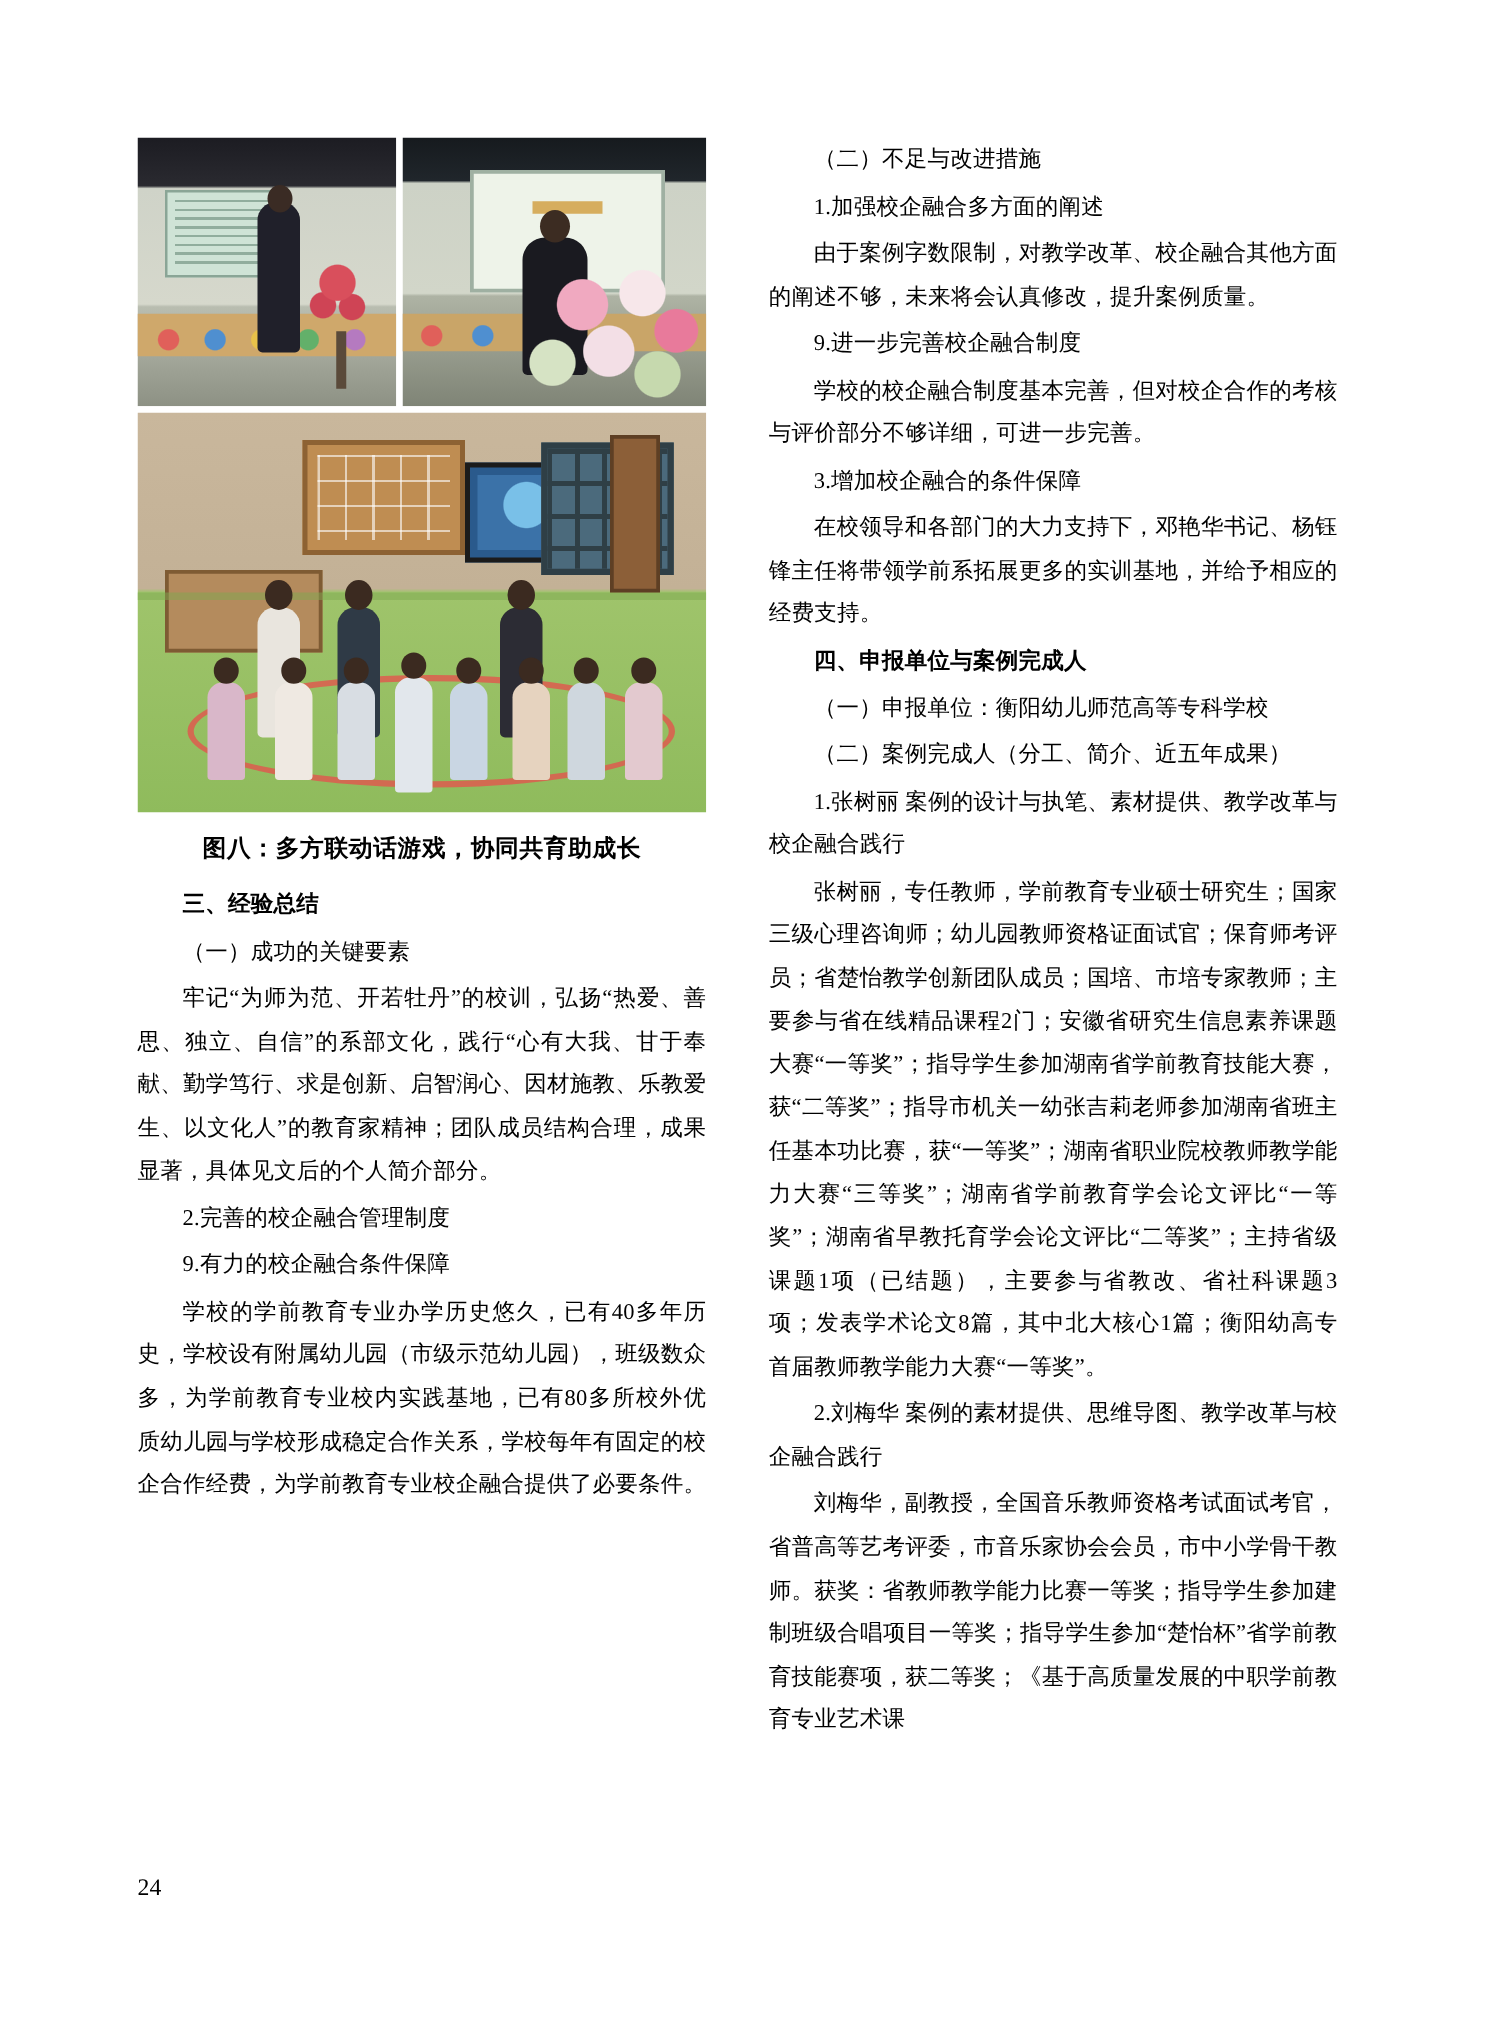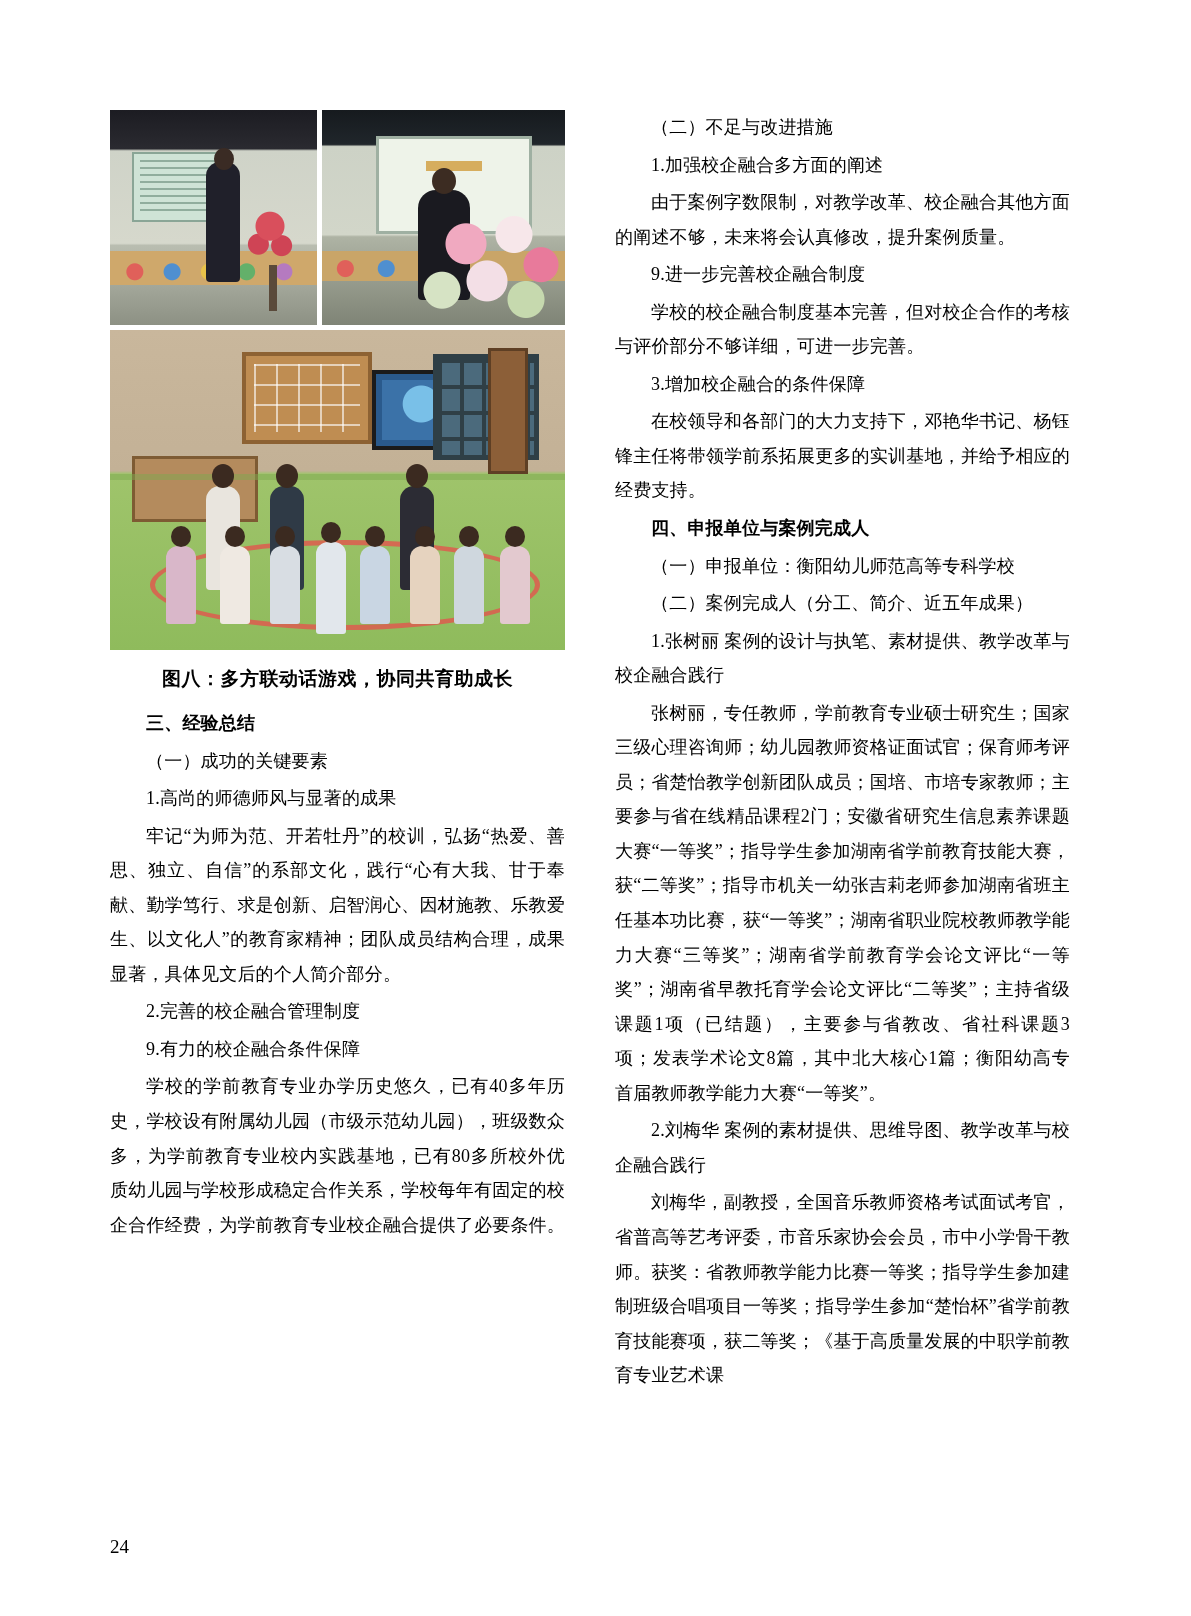--- a/index.html
+++ b/index.html
@@ -230,21 +230,21 @@
   p.heading {
     font-weight: bold;
     text-indent: 2em;
   }
   p.subheading {
     text-indent: 2em;
   }
   .page-number {
     position: absolute;
     left: 110px;
-    top: 1536px;
+    top: 1500px;
     font-size: 19px;
     font-family: "Liberation Serif", "DejaVu Serif", serif;
   }
 </style>
 </head>
 <body>
 
 <div class="page">
   <div class="columns">
 
@@ -326,21 +326,20 @@
                 <span class="h"></span>
               </div>
           </div>
         </div>
       </div>
 
       <div class="fig-caption">图八：多方联动话游戏，协同共育助成长</div>
 
       <p class="heading">三、经验总结</p>
       <p class="subheading">（一）成功的关键要素</p>
-      <p class="subheading">1.高尚的师德师风与显著的成果</p>
       <p class="indent">牢记“为师为范、开若牡丹”的校训，弘扬“热爱、善思、独立、自信”的系部文化，践行“心有大我、甘于奉献、勤学笃行、求是创新、启智润心、因材施教、乐教爱生、以文化人”的教育家精神；团队成员结构合理，成果显著，具体见文后的个人简介部分。</p>
       <p class="subheading">2.完善的校企融合管理制度</p>
       <p class="subheading">9.有力的校企融合条件保障</p>
       <p class="indent">学校的学前教育专业办学历史悠久，已有40多年历史，学校设有附属幼儿园（市级示范幼儿园），班级数众多，为学前教育专业校内实践基地，已有80多所校外优质幼儿园与学校形成稳定合作关系，学校每年有固定的校企合作经费，为学前教育专业校企融合提供了必要条件。</p>
     </div>
 
     <div class="col col-right">
       <p class="subheading">（二）不足与改进措施</p>
       <p class="subheading">1.加强校企融合多方面的阐述</p>
       <p class="indent">由于案例字数限制，对教学改革、校企融合其他方面的阐述不够，未来将会认真修改，提升案例质量。</p>

